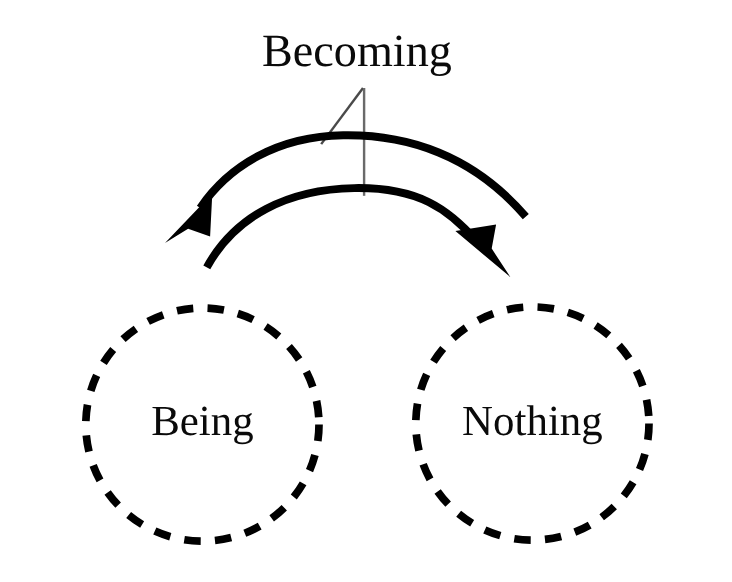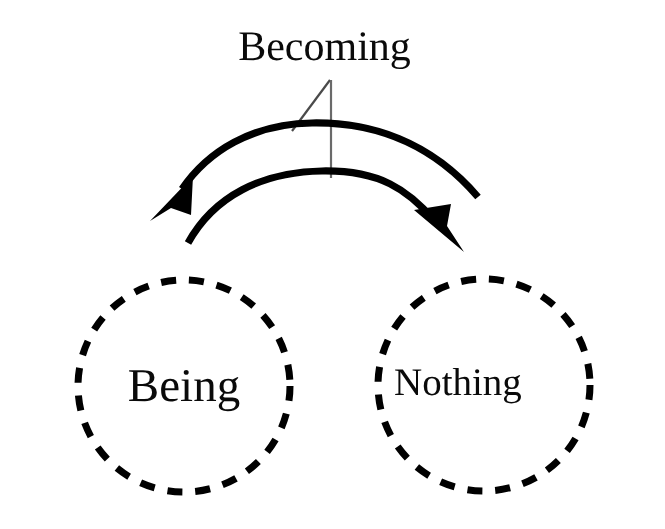--- a/index.html
+++ b/index.html
@@ -41,26 +41,27 @@
     width: 665px;
     text-align: center;
     font-size: 42px;
     transform: translateX(-8px);
   }
   #label-being {
     left: 77px;
     top: 363px;
     width: 214px;
     text-align: center;
-    font-size: 47px;
+    font-size: 39px;
   }
   #label-nothing {
-    left: 394px;
+    left: 377px;
     top: 363px;
     width: 214px;
+    text-align: center;
     font-size: 39px;
   }
 </style>
 </head>
 <body>
 
 <div id="diagram-root">
 
   <svg id="diagram-svg" viewBox="0 0 665 529">
 

